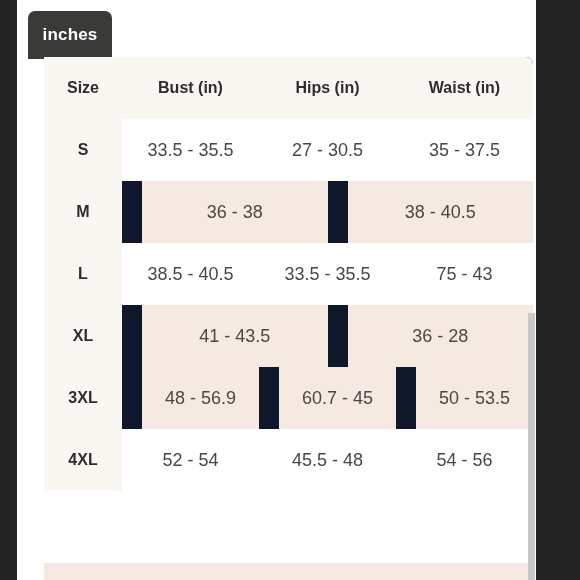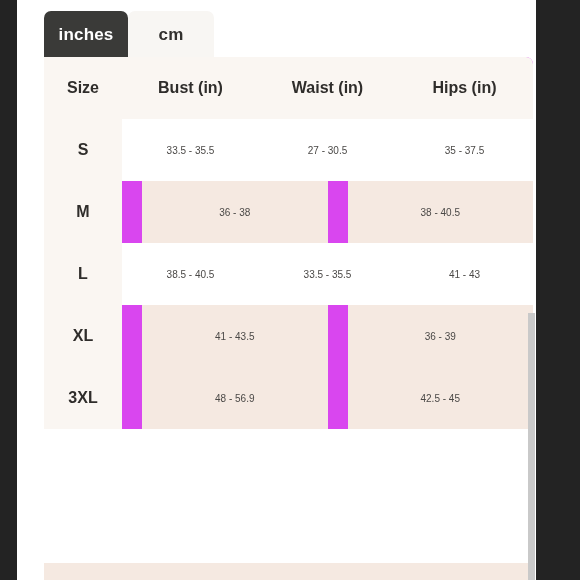--- a/index.html
+++ b/index.html
@@ -52,21 +52,21 @@
     top: 313px;
     width: 7px;
     height: 267px;
     background: #c9c9c9;
     border-radius: 0;
   }
 
   
   #tabs {
     position: absolute;
-    left: 27px;
+    left: 11px;
     top: 11px;
     display: flex;
     align-items: flex-end;
     height: 48px;
   }
   .tab {
     height: 48px;
     display: flex;
     align-items: center;
     justify-content: center;
@@ -89,21 +89,21 @@
     width: 86px;
     font-weight: bold;
   }
 
   
   #table-panel {
     position: absolute;
     left: 27px;
     top: 57px;
     width: 489px;
-    background: #d946ef;
+    background: #0f172a;
     border-radius: 0 7px 0 0;
     overflow: hidden;
   }
   .row {
     display: flex;
     width: 100%;
     height: 62px;
   }
   .cell-size {
     width: 78px;
@@ -114,21 +114,21 @@
     justify-content: center;
     font-size: 16px;
     font-weight: bold;
     color: #2f2d2b;
   }
   .cell-data {
     flex: 1 1 0;
     display: flex;
     align-items: center;
     justify-content: center;
-    font-size: 10px;
+    font-size: 18px;
     color: #4a4846;
   }
   
   .row.header .cell-size,
   .row.header .cell-data {
     background: #faf6f2;
     font-weight: bold;
     color: #2f2d2b;
     font-size: 16px;
   }
@@ -151,65 +151,71 @@
 
 <div id="viewport">
 
   <div id="edge-left"></div>
   <div id="edge-right"></div>
 
   <div id="page">
 
     <div id="tabs">
       <div class="tab active">inches</div>
-      <div class="tab inactive">cm</div>
     </div>
 
     <div id="table-panel">
 
       <div class="row header">
         <div class="cell-size">Size</div>
         <div class="cell-data">Bust (in)</div>
+        <div class="cell-data">Hips (in)</div>
         <div class="cell-data">Waist (in)</div>
-        <div class="cell-data">Hips (in)</div>
       </div>
 
       <div class="row odd">
         <div class="cell-size">S</div>
         <div class="cell-data">33.5 - 35.5</div>
         <div class="cell-data">27 - 30.5</div>
         <div class="cell-data">35 - 37.5</div>
       </div>
 
       <div class="row even">
         <div class="cell-size">M</div>
         <div class="cell-data">36 - 38</div>
         <div class="cell-data">38 - 40.5</div>
       </div>
 
       <div class="row odd">
         <div class="cell-size">L</div>
         <div class="cell-data">38.5 - 40.5</div>
         <div class="cell-data">33.5 - 35.5</div>
-        <div class="cell-data">41 - 43</div>
+        <div class="cell-data">75 - 43</div>
       </div>
 
       <div class="row even">
         <div class="cell-size">XL</div>
         <div class="cell-data">41 - 43.5</div>
-        <div class="cell-data">36 - 39</div>
+        <div class="cell-data">36 - 28</div>
       </div>
 
 
       <div class="row even">
         <div class="cell-size">3XL</div>
         <div class="cell-data">48 - 56.9</div>
-        <div class="cell-data">42.5 - 45</div>
-      </div>
-
+        <div class="cell-data">60.7 - 45</div>
+        <div class="cell-data">50 - 53.5</div>
+      </div>
+
+      <div class="row odd">
+        <div class="cell-size">4XL</div>
+        <div class="cell-data">52 - 54</div>
+        <div class="cell-data">45.5 - 48</div>
+        <div class="cell-data">54 - 56</div>
+      </div>
 
     </div>
 
     <div id="bottom-band"></div>
 
     <div id="scrollbar-track">
       <div id="scrollbar-thumb"></div>
     </div>
 
   </div>

